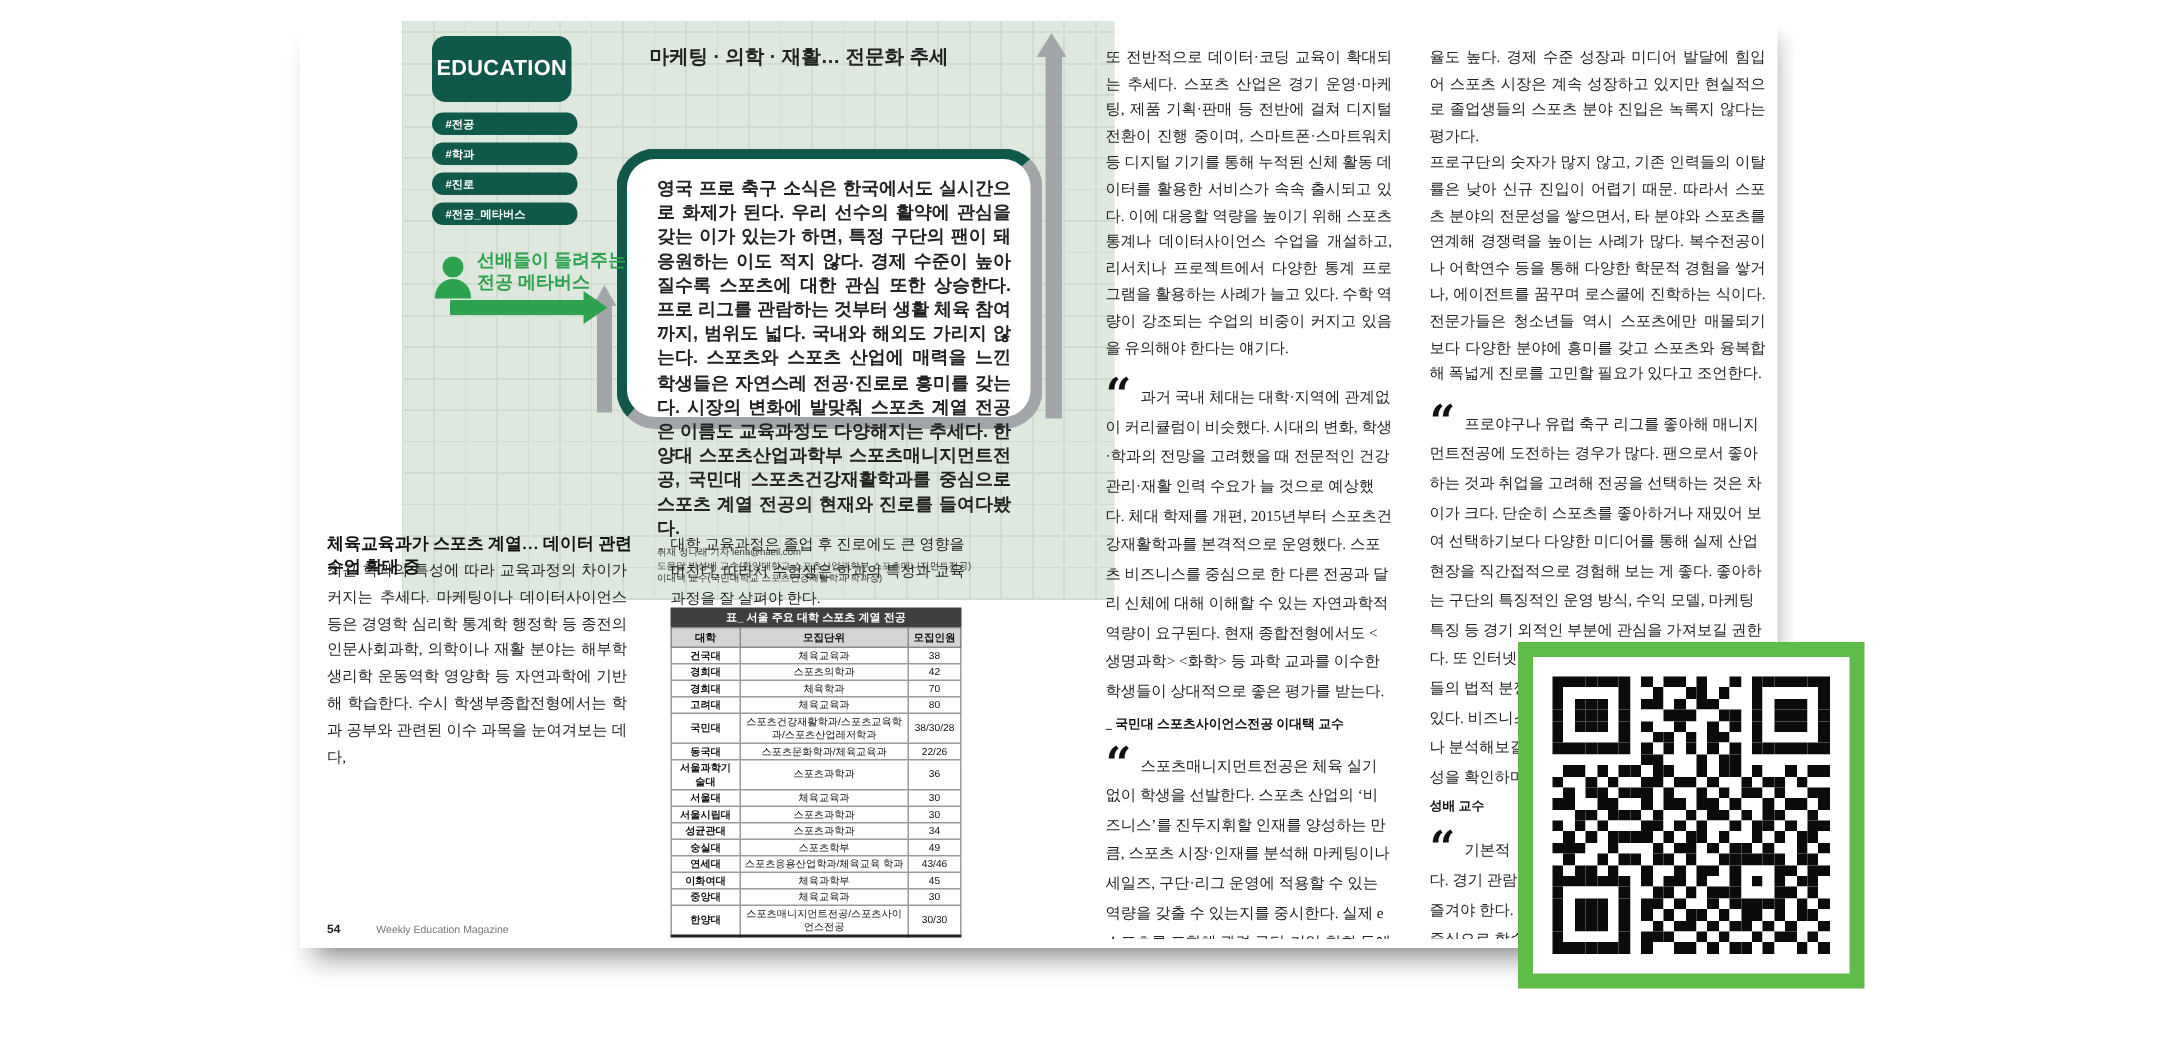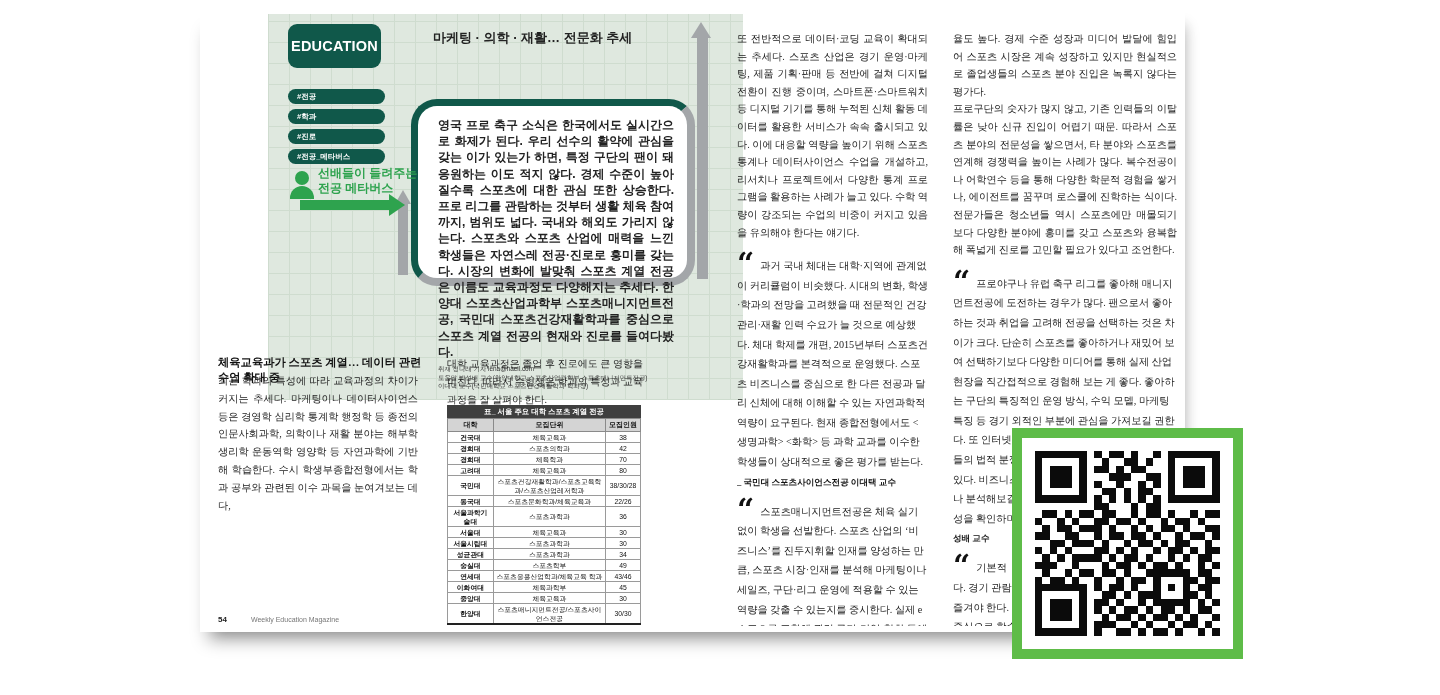--- a/index.html
+++ b/index.html
@@ -10,21 +10,21 @@
           box-shadow:0 16px 16px -8px rgba(0,0,0,.35), 10px 8px 12px -8px rgba(0,0,0,.18);}
   
   .green-panel{position:absolute;left:20px;top:6px;width:475px;height:386px;
      background:
        repeating-linear-gradient(0deg,#cfdccf 0 1px,transparent 1px 21px),
        repeating-linear-gradient(90deg,#cfdccf 0 1px,transparent 1px 21px),
        #dfe8df; margin-left: 48px;}
   .edu-badge{position:absolute;left:20px;top:10px;width:93px;height:44px;background:#10584a;
      border-radius:9px;color:#fff;font-weight:bold;font-size:14.5px;display:flex;
      align-items:center;justify-content:center;letter-spacing:.2px;}
-  .pills{position:absolute;left:20px;top:75px;width:97px;}
+  .pills{position:absolute;left:20px;top:61px;width:97px;}
   .pill{height:15px;border-radius:8px;background:#10584a;color:#fff;font-size:7.5px;
      font-weight:bold;display:flex;align-items:center;padding-left:9px;margin-bottom:5px;}
   .kicker{position:absolute;left:165px;top:15px;font-size:13px;font-weight:bold;color:#222;}
   .title{position:absolute;left:162px;top:29px;margin:0;font-size:29px;font-weight:bold;
      color:#111;letter-spacing:-1px;white-space:nowrap;}
   .intro-box{position:absolute;left:143px;top:85px;width:284px;height:187px;background:#fff;
      border-top:7px solid #10584a;border-left:7px solid #10584a;
      border-bottom:8px solid #a3a6a9;border-right:8px solid #a3a6a9;
      border-radius:26px;padding:11px 13px 4px 20px;}
   .intro{margin:0;font-size:12px;line-height:16.2px;font-weight:bold;color:#222;

